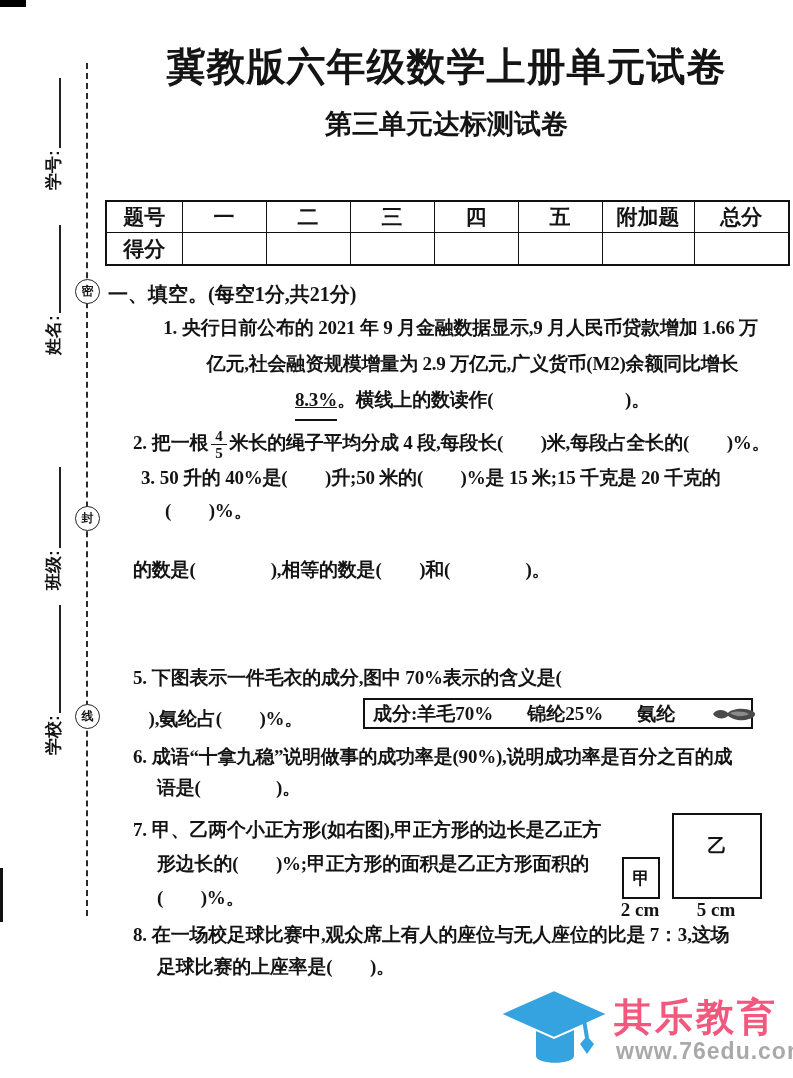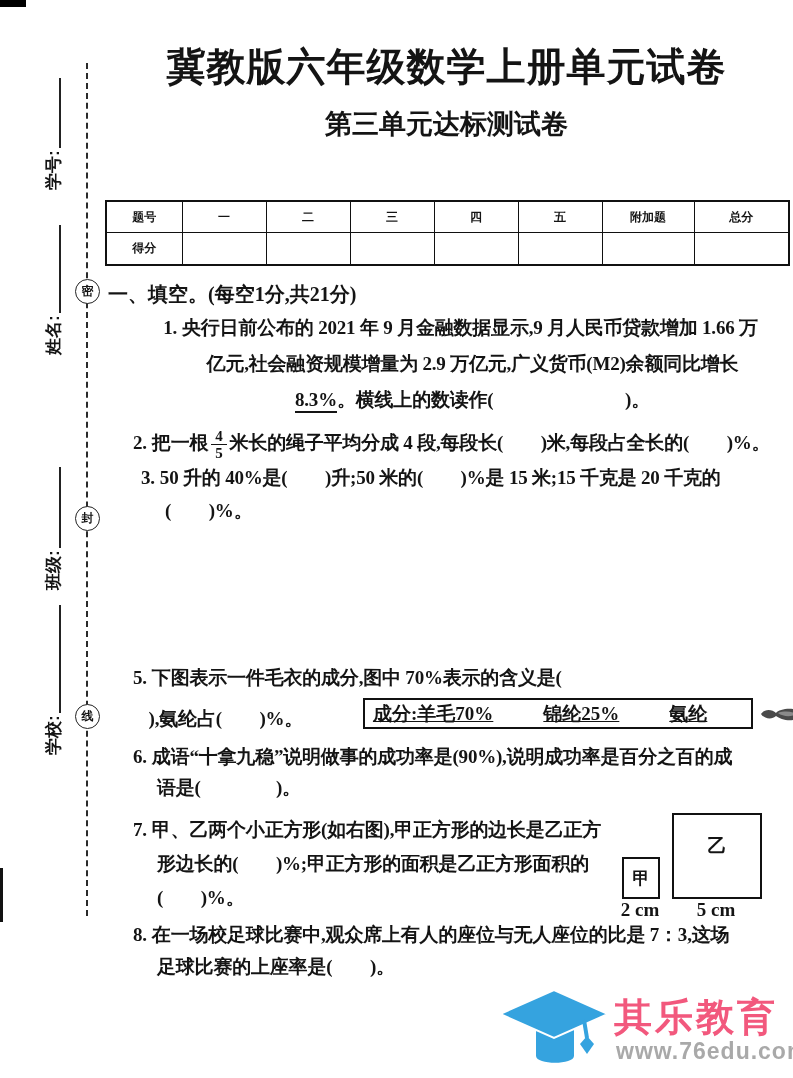--- a/index.html
+++ b/index.html
@@ -39,21 +39,21 @@
     font-size:27px;font-weight:900;font-family:"Liberation Sans", sans-serif;
   }
   .hd-meta{
     position:absolute;left:105px;top:158px;width:683px;display:flex;justify-content:center;gap:52px;
     font-size:20px;font-weight:700;font-family:"Liberation Sans", sans-serif;
   }
 
   
   .score-table{
     position:absolute;left:105px;top:200px;width:683px;border-collapse:collapse;table-layout:fixed;
-    font-size:12px;font-weight:700;text-align:center;font-family:"Liberation Sans", sans-serif;
+    font-size:21px;font-weight:700;text-align:center;font-family:"Liberation Sans", sans-serif;
   }
   .score-table td,.score-table th{border:1.5px solid #111;padding:0;}
   .score-table{border:2.5px solid #111;}
   .score-table tr:nth-child(1) td{height:30px;}
   .score-table tr:nth-child(2) td{height:31px;}
 
   
   .section-head{
     position:absolute;left:108px;top:281px;font-size:20px;font-weight:700;white-space:nowrap;
   }
@@ -65,33 +65,33 @@
   .q-0{top:310px;} .q-0 .qline{height:36px;line-height:36px;text-align:center;}
   .q-1{top:420px;} .q-1 .qline{height:46px;line-height:46px;}
   .q-2{top:461px;margin-left:8px;} .q-2 .qline{height:33px;line-height:33px;}
   .q-3{top:540px;} .q-3 .qline:nth-child(1){height:60px;line-height:60px;}
                    .q-3 .qline:nth-child(2){height:30px;line-height:30px;margin-top:8px;}
   .q-4{top:657px;} .q-4 .qline{height:41px;line-height:41px;}
                    .q-4 .qline:nth-child(2){padding-left:0;margin-left:-22px;}
   .q-5{top:741px;} .q-5 .qline{height:31px;line-height:31px;}
   .q-6{top:813px;} .q-6 .qline{height:34px;line-height:34px;}
   .q-7{top:919px;} .q-7 .qline{height:32px;line-height:32px;}
-  .und{border-bottom:2px solid #141414;padding-bottom:1px;}
+  .und{border-bottom:2px solid #141414;padding-bottom:9px;text-decoration:underline;}
   .frac{
     display:inline-flex;flex-direction:column;text-align:center;vertical-align:middle;
     font-size:15px;line-height:1.1;margin:0 3px;font-weight:700;
   }
   .frac .fnum{border-bottom:1.8px solid #141414;padding:0 4px;}
   .frac .fden{padding:0 4px;}
 
   
   .comp-box{
     position:absolute;left:363px;top:698px;width:390px;height:31px;border:2px solid #111;
-    display:flex;align-items:center;gap:50px;padding-left:8px;box-sizing:border-box;
-    font-size:19px;font-weight:700;white-space:nowrap;background:#fff;text-decoration:underline;
+    display:flex;align-items:center;gap:34px;padding-left:8px;box-sizing:border-box;
+    font-size:19px;font-weight:700;white-space:nowrap;background:#fff;
   }
   .smudge{margin-left:2px;flex:0 0 auto;}
 
   
   .sq-diagram{position:absolute;left:616px;top:811px;width:176px;height:108px;font-weight:700;}
   .sq-big{position:absolute;left:56px;top:2px;width:86px;height:82px;border:2px solid #111;}
   .sq-big .sq-label{position:absolute;left:0;right:0;top:18px;text-align:center;font-size:19px;}
   .sq-small{position:absolute;left:6px;top:46px;width:34px;height:38px;border:2px solid #111;}
   .sq-small .sq-label{position:absolute;left:0;right:0;top:8px;text-align:center;font-size:17px;}
   .sq-size-small{position:absolute;left:0px;top:88px;width:48px;text-align:center;font-size:19px;}
@@ -190,20 +190,21 @@
       <div class="qline"><b class="qnum">2.</b>把一根<span class="frac">
           <span class="fnum">4</span>
           <span class="fden">5</span>
         </span>米长的绳子平均分成 4 段,每段长(　　)米,每段占全长的(　　)%。</div>
     </div>
   <div class="question q-2">
       <div class="qline"><b class="qnum">3.</b>50 升的 40%是(　　)升;50 米的(　　)%是 15 米;15 千克是 20 千克的</div>
       <div class="qline">(　　)%。</div>
     </div>
   <div class="question q-3">
+      <div class="qline">的数是(　　　　),相等的数是(　　)和(　　　　)。</div>
     </div>
   <div class="question q-4">
       <div class="qline"><b class="qnum">5.</b>下图表示一件毛衣的成分,图中 70%表示的含义是(</div>
       <div class="qline">　　),氨纶占(　　)%。</div>
     </div>
   <div class="question q-5">
       <div class="qline"><b class="qnum">6.</b>成语“十拿九稳”说明做事的成功率是(90%),说明成功率是百分之百的成</div>
       <div class="qline">语是(　　　　)。</div>
     </div>
   <div class="question q-6">

